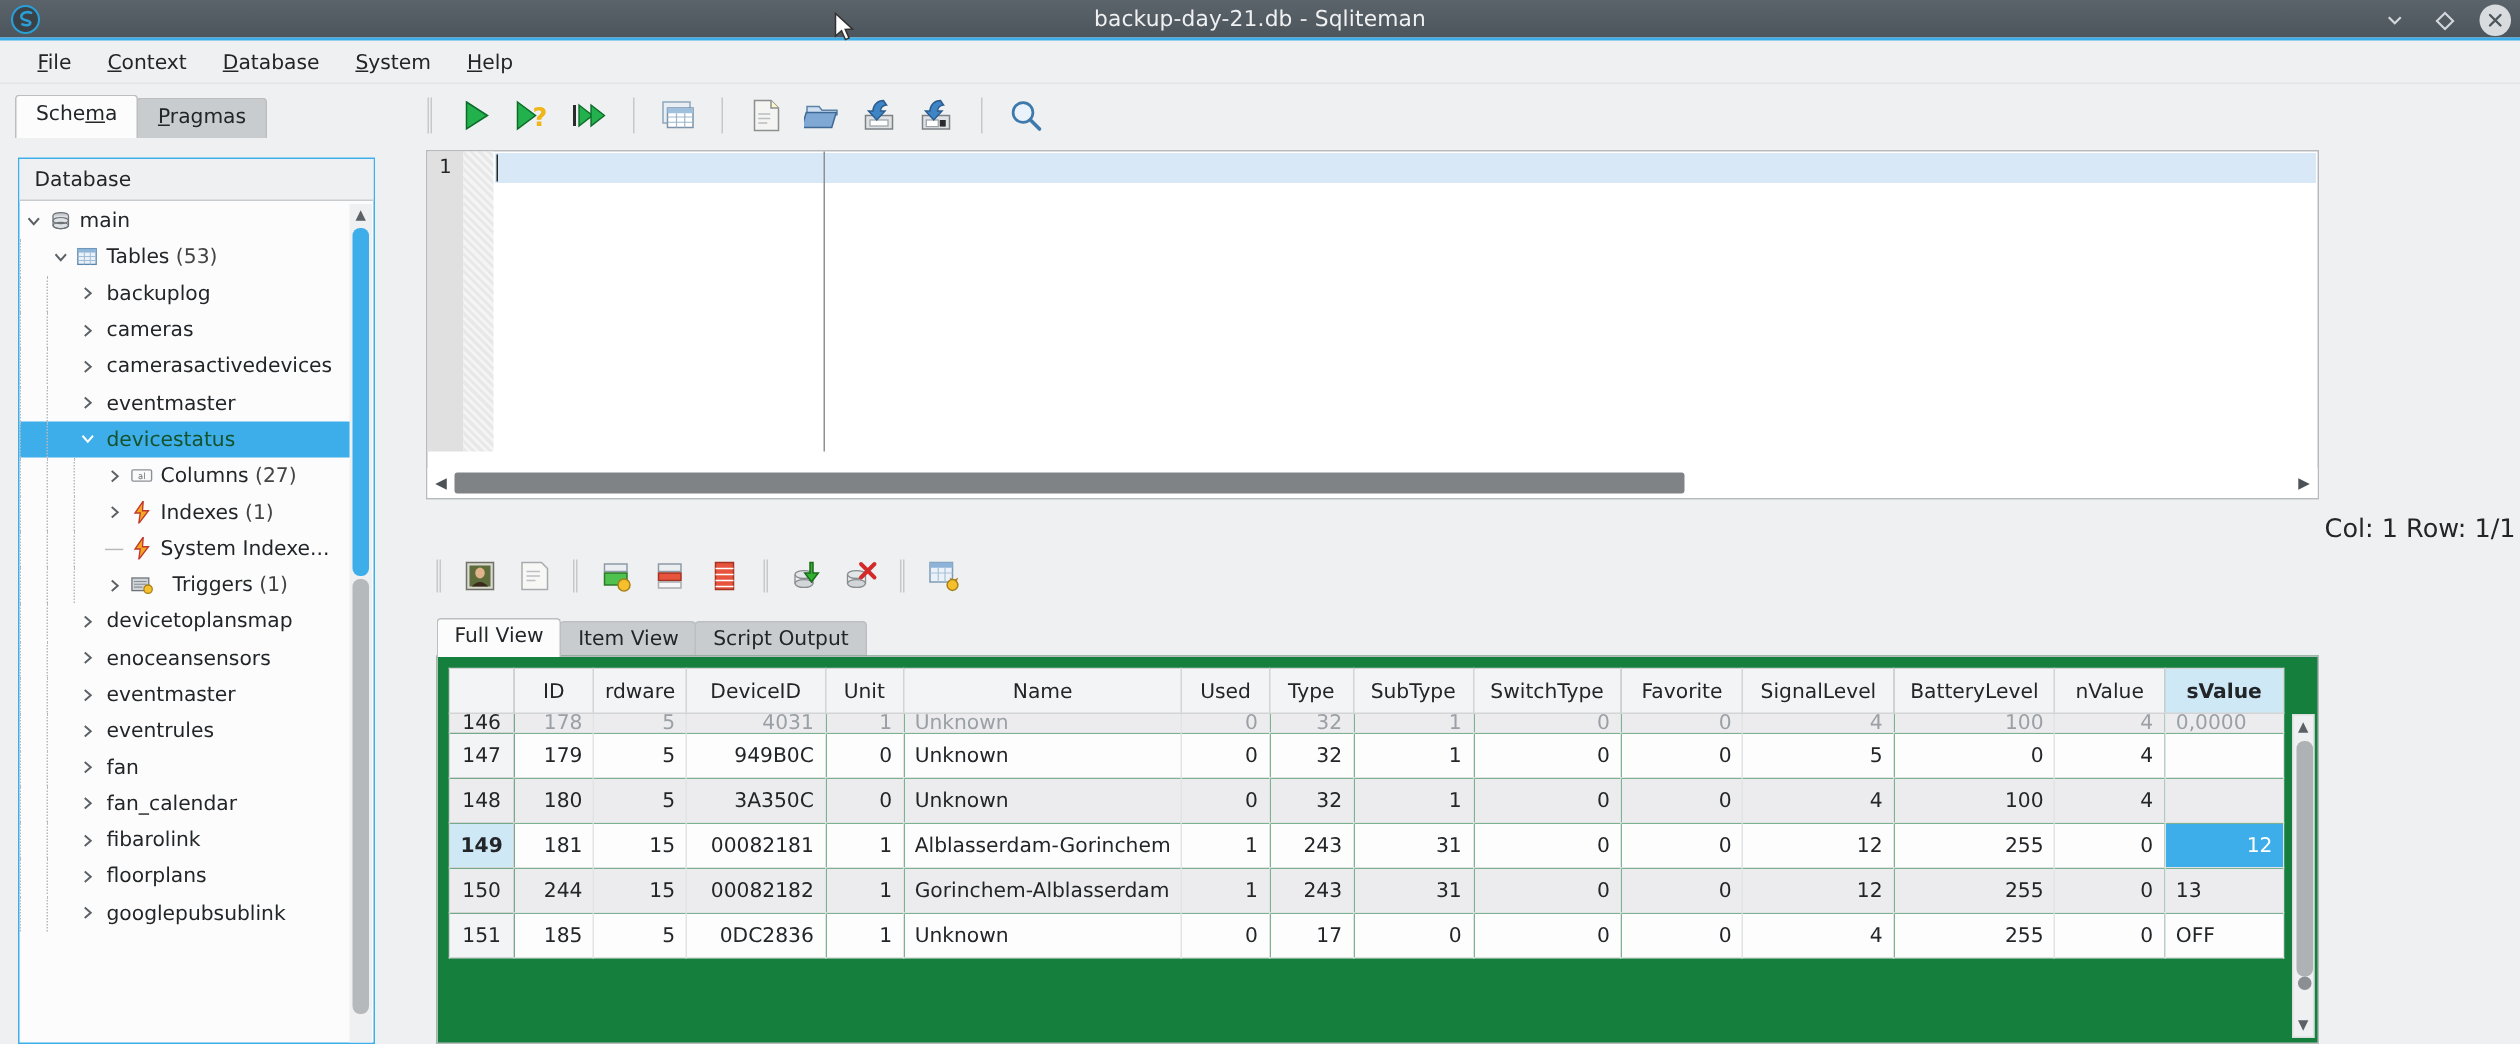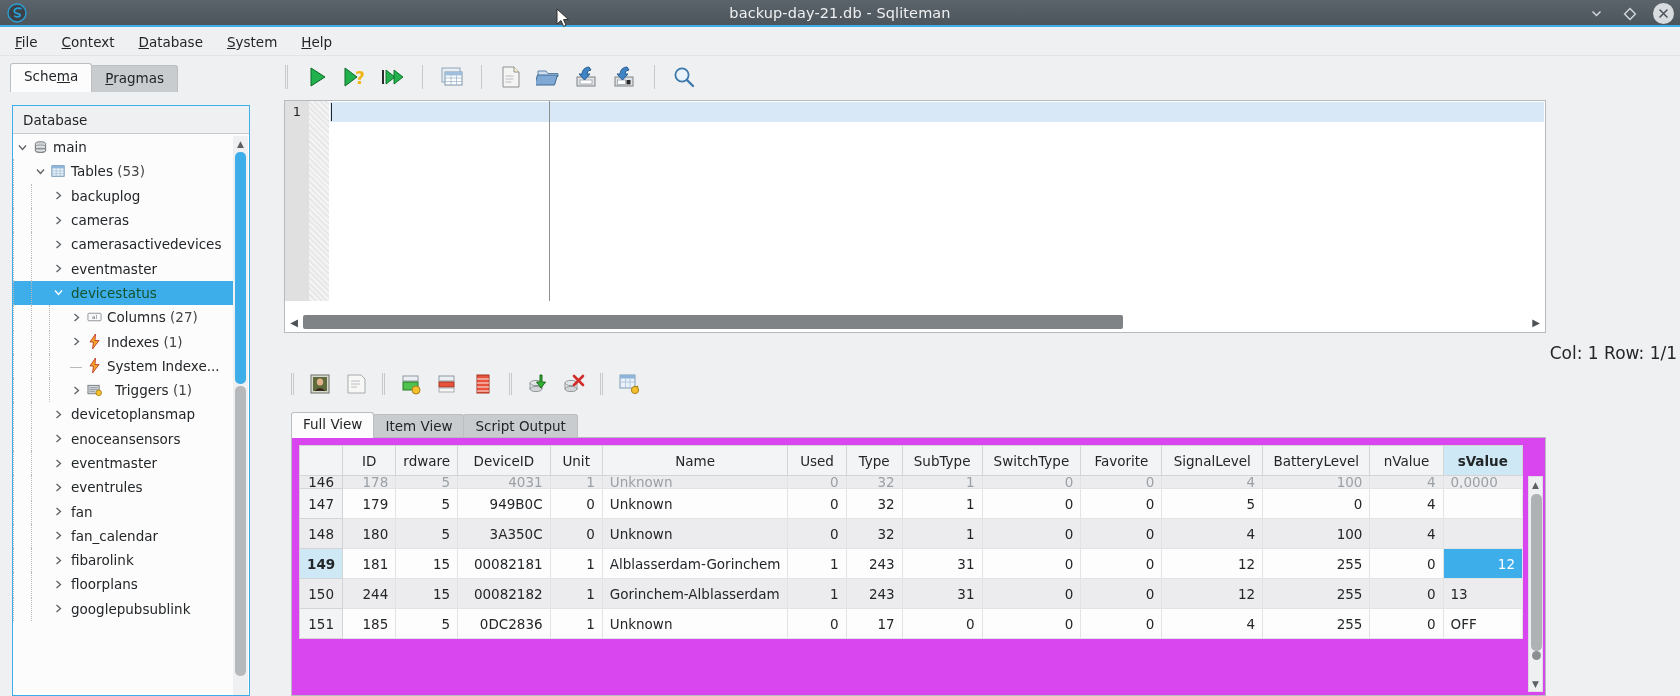--- a/index.html
+++ b/index.html
@@ -32,21 +32,21 @@
     display: flex; align-items: center; gap: 12px;
   }
   .tb-btn { width: 22px; height: 22px; display: flex; align-items: center; justify-content: center;
             color: #cfd4d8; }
   .tb-btn.close { background: #d9dcdf; border-radius: 50%; color: #4d555c; width: 21px; height: 21px; }
   .cursor-arrow { position: absolute; left: 556px; top: 8px; }
 
   
   #menubar {
     position: absolute; left: 0; top: 29px; width: 1680px; height: 27px;
-    background: #eff0f1; display: flex; align-items: center; padding-left: 3px;
+    background: #eff0f1; display: flex; align-items: center; padding-left: 13px;
     border-bottom: 1px solid #e3e4e6;
   }
   #menubar .mi { padding: 3px 12px; font-size: 13.5px; color: #232629; }
   #menubar .mi u { text-decoration: underline; }
 
   
   #lefttabs {
     position: absolute; left: 10px; top: 62px; width: 250px; height: 30px;
     display: flex; align-items: flex-end;
   }
@@ -127,21 +127,21 @@
     display: flex; align-items: flex-end;
   }
   .rtab { height: 24px; padding: 3px 11px 0 11px; font-size: 13.5px;
           border: 1px solid #bcbfc2; border-bottom: none; border-radius: 3px 3px 0 0;
           background: #c9ccce; margin-right: -1px; }
   .rtab.active { background: #fcfcfc; height: 26px; z-index: 3; position: relative; }
 
   
   #grid-wrap {
     position: absolute; left: 291px; top: 437px; width: 1255px; height: 259px;
-    background: #d946ef; border: 1px solid #b8bbbe;
+    background: #15803d; border: 1px solid #b8bbbe;
   }
   #grid { position: absolute; left: 7px; top: 7px; width: 1224px; height: 252px; overflow: hidden; }
   table.g { border-collapse: collapse; table-layout: fixed; }
   table.g th {
     height: 30px; background: #f3f4f5; border: 1px solid #d2d4d6;
     font-weight: normal; font-size: 13.5px; color: #232629; padding: 0 7px;
   }
   table.g th.sel { background: #cfe8f5; font-weight: bold; }
   table.g th.rowhdr { width: 39px; background: #f3f4f5; }
   table.g td {

